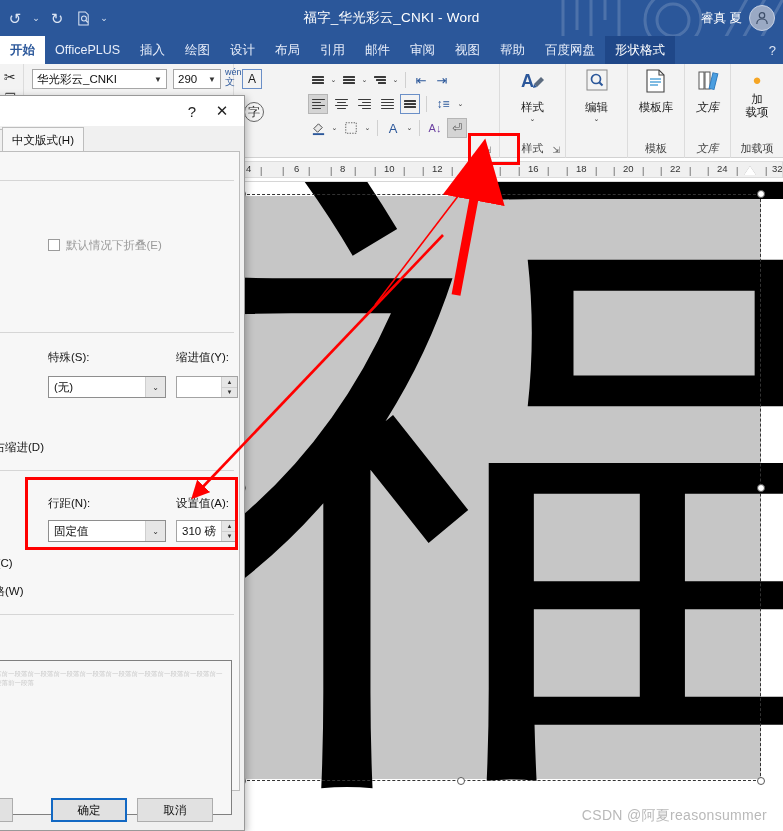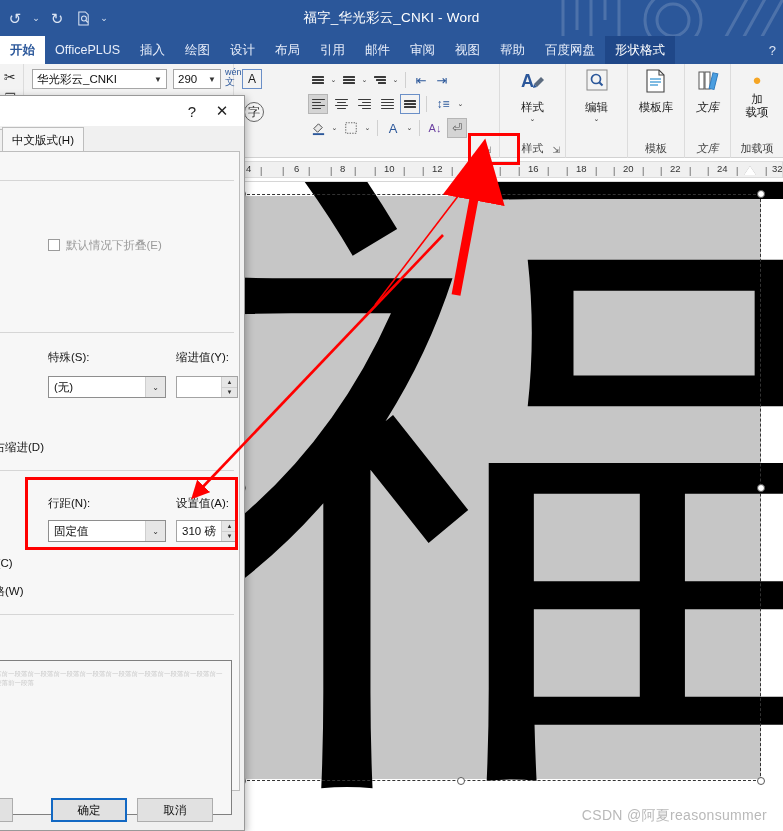--- a/index.html
+++ b/index.html
@@ -241,20 +241,29 @@
         <path d="M3 1h7l3 3v11H3z" fill="none" stroke="#dbe4f3" stroke-width="1.1"></path>
         <circle cx="8.5" cy="8" r="2.6" fill="none" stroke="#dbe4f3" stroke-width="1.1"></circle>
         <line x1="10.4" y1="10" x2="12.6" y2="12.3" stroke="#dbe4f3" stroke-width="1.4"></line>
       </svg>
     </div>
     <div class="qat-btn small">⌄</div>
   </div>
 
   <div class="doc-title">福字_华光彩云_CNKI  -  Word</div>
 
+  <div class="acct">
+    <span>睿真 夏</span>
+    <span class="avatar">
+      <svg width="16" height="16" viewBox="0 0 16 16">
+        <circle cx="8" cy="5.4" r="2.7" fill="none" stroke="#3c4d68" stroke-width="1.2"></circle>
+        <path d="M2.8 14c0-3.2 2.4-5 5.2-5s5.2 1.8 5.2 5" fill="none" stroke="#3c4d68" stroke-width="1.2"></path>
+      </svg>
+    </span>
+  </div>
 </div>
 
 <div id="tabbar">
   <div class="rtab active first">开始</div>
   <div class="rtab">OfficePLUS</div>
   <div class="rtab">插入</div>
   <div class="rtab">绘图</div>
   <div class="rtab">设计</div>
   <div class="rtab">布局</div>
   <div class="rtab">引用</div>

